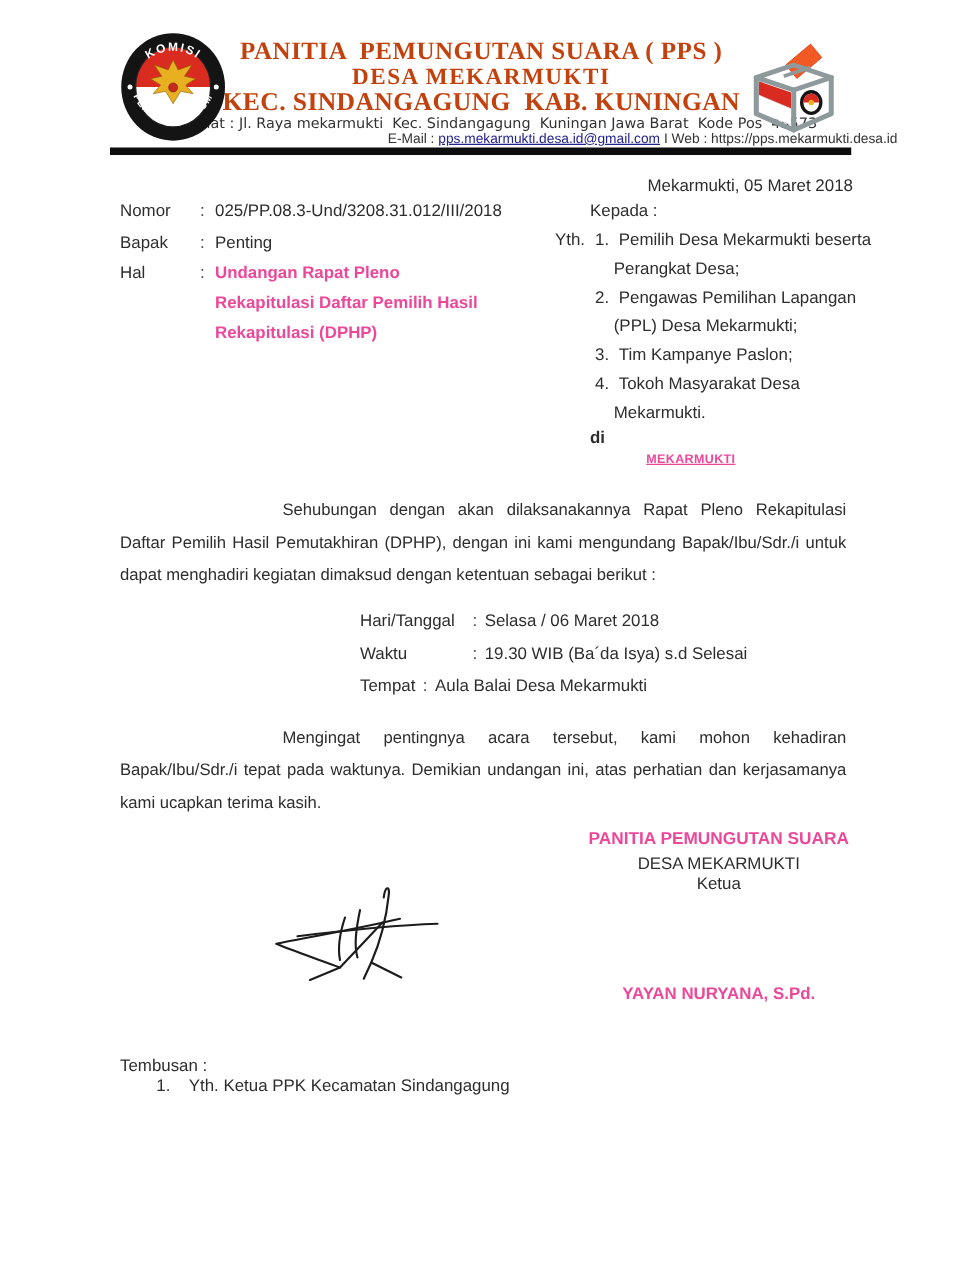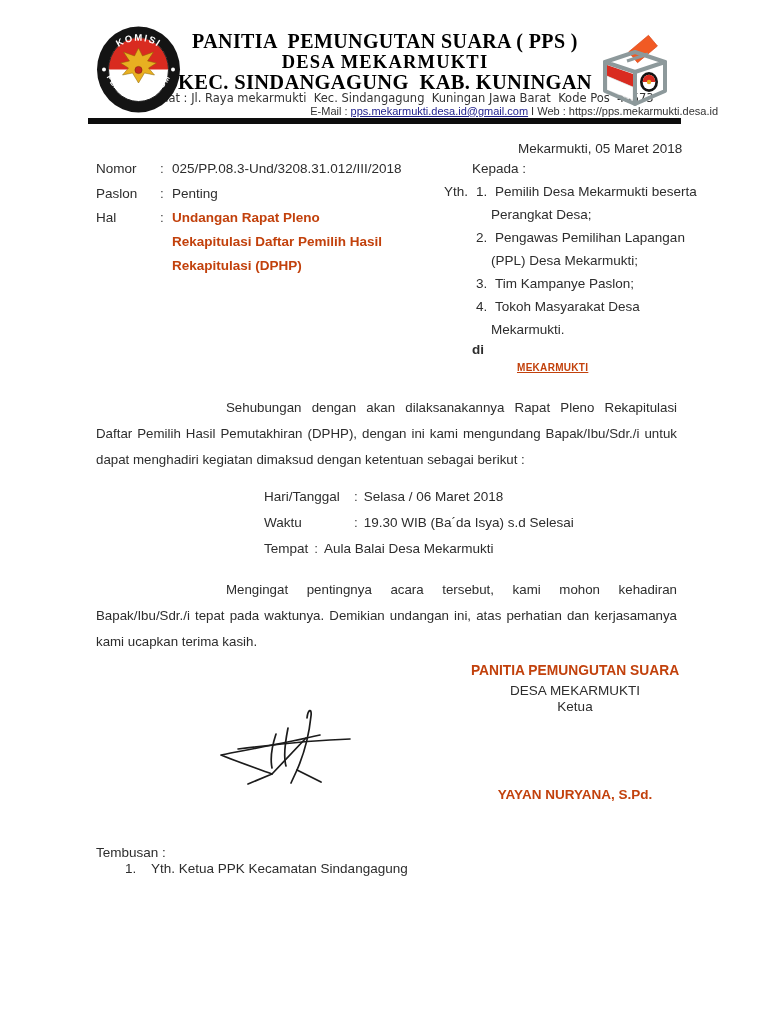--- a/index.html
+++ b/index.html
@@ -2,47 +2,47 @@
 <html><head>
 <meta charset="utf-8">
 <style>
   html,body{margin:0;padding:0;background:#fff;}
   #page{position:relative;width:768px;height:1024px;background:#ffffff;overflow:hidden;
         font-family:"Liberation Sans",sans-serif;color:#2d2d2d;}
   .abs{position:absolute;}
   .pre{white-space:pre;}
   
   .lh-title{left:88px;width:594px;text-align:center;
-            font-family:"Liberation Serif","DejaVu Serif",serif;font-weight:bold;color:#000000;}
+            font-family:"Liberation Serif","DejaVu Serif",serif;font-weight:bold;color:#c2410c;}
   #lh-line1{top:30px;font-size:20px;letter-spacing:.4px;}
   #lh-line2{top:52px;font-size:18.5px;letter-spacing:1.2px;}
   #lh-line3{top:71px;font-size:20.5px;letter-spacing:.3px;}
   #lh-addr{left:40px;top:91px;width:690px;text-align:center;font-size:11.5px;color:#333;
            font-family:"DejaVu Sans",sans-serif;}
   #lh-contact{left:28px;top:104.5px;width:690px;text-align:right;font-size:11px;color:#333;
            font-family:Liberation Sans, sans-serif;}
   #lh-contact a{color:#23238e;text-decoration:underline;}
   #lh-rule{left:88px;top:118px;width:593px;height:6px;background:#0d0d0d;}
   #kpu-logo{left:96px;top:26px;z-index:2;}
   #ballot-logo{left:596px;top:34px;z-index:2;}
   
   .fs{font-size:13.5px;}
   #dateline{left:518px;top:141px;}
   .meta-row{left:96px;}
   .meta-lbl{display:inline-block;width:64px;}
   .meta-col{display:inline-block;width:12px;color:#444;}
-  .bold{font-weight:bold;color:#c2410c;}
+  .bold{font-weight:bold;color:#ec4899;}
   
   .rec-row{left:476px;}
   .rec-cont{left:491px;}
   .rec-no{display:inline-block;width:19px;}
   
   .para{left:96px;width:581px;text-align:justify;text-indent:130px;
         line-height:26px;font-size:13.3px;color:#2d2d2d;}
-  .sched{left:264px;font-size:13.5px;}
+  .sched{left:288px;font-size:13.5px;}
   .s-lbl{display:inline-block;width:90px;}
   .s-col{margin-right:6px;color:#444;}
   .s-col2{margin:0 6px;color:#444;}
   
   .sig-line{left:450px;width:250px;text-align:center;}
   #sig-org{top:663px;font-size:13.8px;}
   #sig-unit{top:683px;font-size:13.5px;}
   #sig-role{top:699px;font-size:13.5px;}
   #sig-name{top:787px;font-size:13.5px;}
   #sig-scribble{left:208px;top:702px;}
@@ -107,21 +107,21 @@
       <circle cx="53" cy="48" r="2.2" fill="#e8b021"></circle>
     </g>
   </svg>
 
   <div id="dateline" class="abs fs">Mekarmukti, 05 Maret 2018</div>
 
   <div class="abs fs meta-row" style="top:161px;">
     <span class="meta-lbl">Nomor</span><span class="meta-col">:</span><span>025/PP.08.3-Und/3208.31.012/III/2018</span>
   </div>
   <div class="abs fs meta-row" style="top:186px;">
-    <span class="meta-lbl">Paslon</span><span class="meta-col">:</span><span>Penting</span>
+    <span class="meta-lbl">Bapak</span><span class="meta-col">:</span><span>Penting</span>
   </div>
   <div class="abs fs meta-row" style="top:210px;">
     <span class="meta-lbl">Hal</span><span class="meta-col">:</span><span class="bold">Undangan Rapat Pleno</span>
   </div>
   <div class="abs fs bold" style="left:172px;top:234px;">Rekapitulasi Daftar Pemilih Hasil</div>
   <div class="abs fs bold" style="left:172px;top:258px;">Rekapitulasi (DPHP)</div>
 
   <div class="abs fs" style="left:472px;top:161px;">Kepada :</div>
   <div class="abs fs" style="left:444px;top:184px;">Yth.</div>
 

